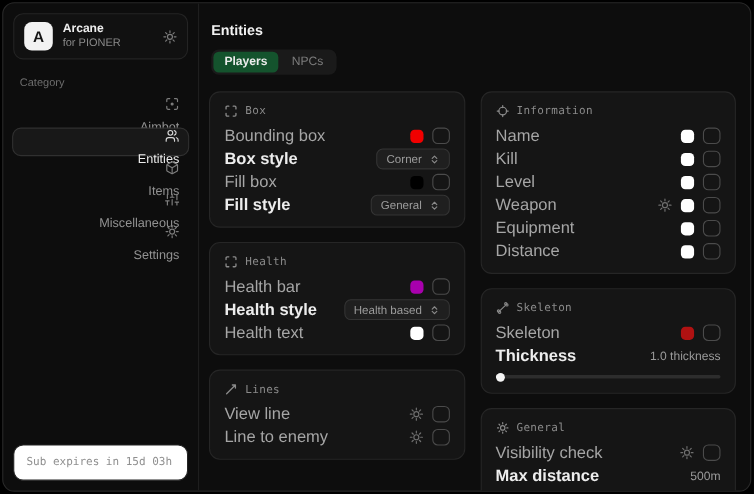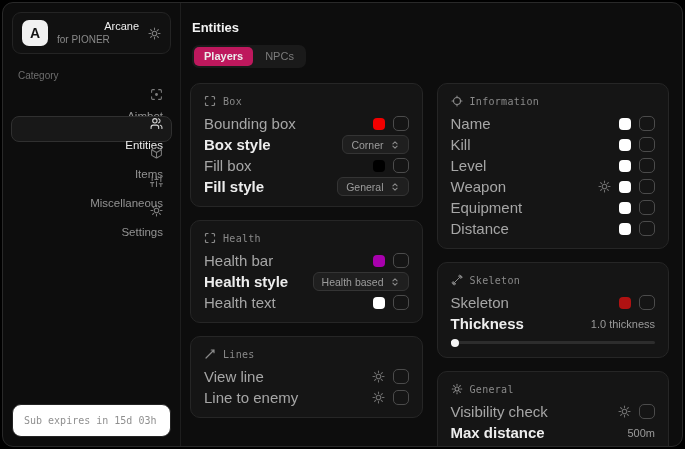--- a/index.html
+++ b/index.html
@@ -10,42 +10,42 @@
     display:flex; overflow:hidden; }
   
   .sidebar { width:178px; flex:0 0 178px; border-right:1px solid #1e1e1e;
     display:flex; flex-direction:column; }
   .brandbox { margin:9px 9px 6px 9px; border:1px solid #242424; border-radius:9px;
     background:#111; padding:7px 9px; display:flex; align-items:center; gap:9px; }
   .logo { width:26px; height:26px; border-radius:7px; background:#f2f2f2;
     color:#141414; font-weight:bold; font-size:14px; display:flex;
     align-items:center; justify-content:center; }
   .brandtxt { flex:1; line-height:1.25; }
-  .brandname { color:#ededed; font-size:11px; font-weight:normal;text-align:right; }
+  .brandname { color:#ededed; font-size:11px; font-weight:bold; }
   .brandsub { color:#8a8a8a; font-size:10px; }
   .brandgear { color:#7d7d7d; display:flex; cursor:pointer; }
   .cat { color:#6d6d6d; font-size:10px; margin:10px 0 6px 15px; }
   .nav { flex:1; display:flex; flex-direction:column; gap:3px; padding:0 8px; }
   .nav-item { display:flex; align-items:flex-end; gap:9px; height:26px;
     padding:0 8px; border:1px solid transparent; border-radius:8px;
     color:#929292; font-size:11.5px; cursor:pointer;flex-direction:column; }
   .nav-item .ni-icon { display:flex; color:#7d7d7d; }
   .nav-item.sel { background:#181818; border-color:#303030; color:#ececec; }
   .nav-item.sel .ni-icon { color:#d5d5d5; }
   .subbox { margin:9px; border:1px solid #242424; border-radius:9px;
     background:#ffffff; padding:8px 11px; line-height:1.5; }
   .subline1 { font-family:"DejaVu Sans Mono", monospace; font-size:10px; color:#8f8f8f; }
   .subline2 { font-size:10px; font-weight:600; color:#7c7c7c; }
   
   .main { flex:1; padding:15px 13px 0 9px; display:flex; flex-direction:column; }
   .page-title { color:#f2f2f2; font-size:13px; font-weight:bold; margin:2px 0 10px 2px; }
   .tabs { display:inline-flex; align-self:flex-start; background:#1a1a1a;
     border-radius:7px; padding:2px; gap:2px; margin-left:2px; }
   .tab { font-size:11px; color:#7b7b7b; padding:3px 10px 4px; border-radius:5px; cursor:pointer; }
-  .tab.sel { background:#be185d; color:#ececec; font-weight:600; }
+  .tab.sel { background:#14532d; color:#ececec; font-weight:600; }
   .cols { display:flex; gap:14px; margin-top:15px; }
   .col { flex:1; display:flex; flex-direction:column; gap:13px; }
   .card { background:#151515; border:1px solid #262626; border-radius:10px;
     padding:9px 13px 9px 13px; }
   .card-head { display:flex; align-items:center; gap:7px; color:#8a8a8a;
     font-family:"DejaVu Sans Mono", monospace; font-size:10px; letter-spacing:.3px;
     margin:2px 0 6px 0; }
   .card-head .ch-icon { display:flex; color:#8a8a8a; }
   .row { display:flex; align-items:center; height:21px; }
   .row-label { flex:1; font-size:15px; color:#a6a6a6; }

